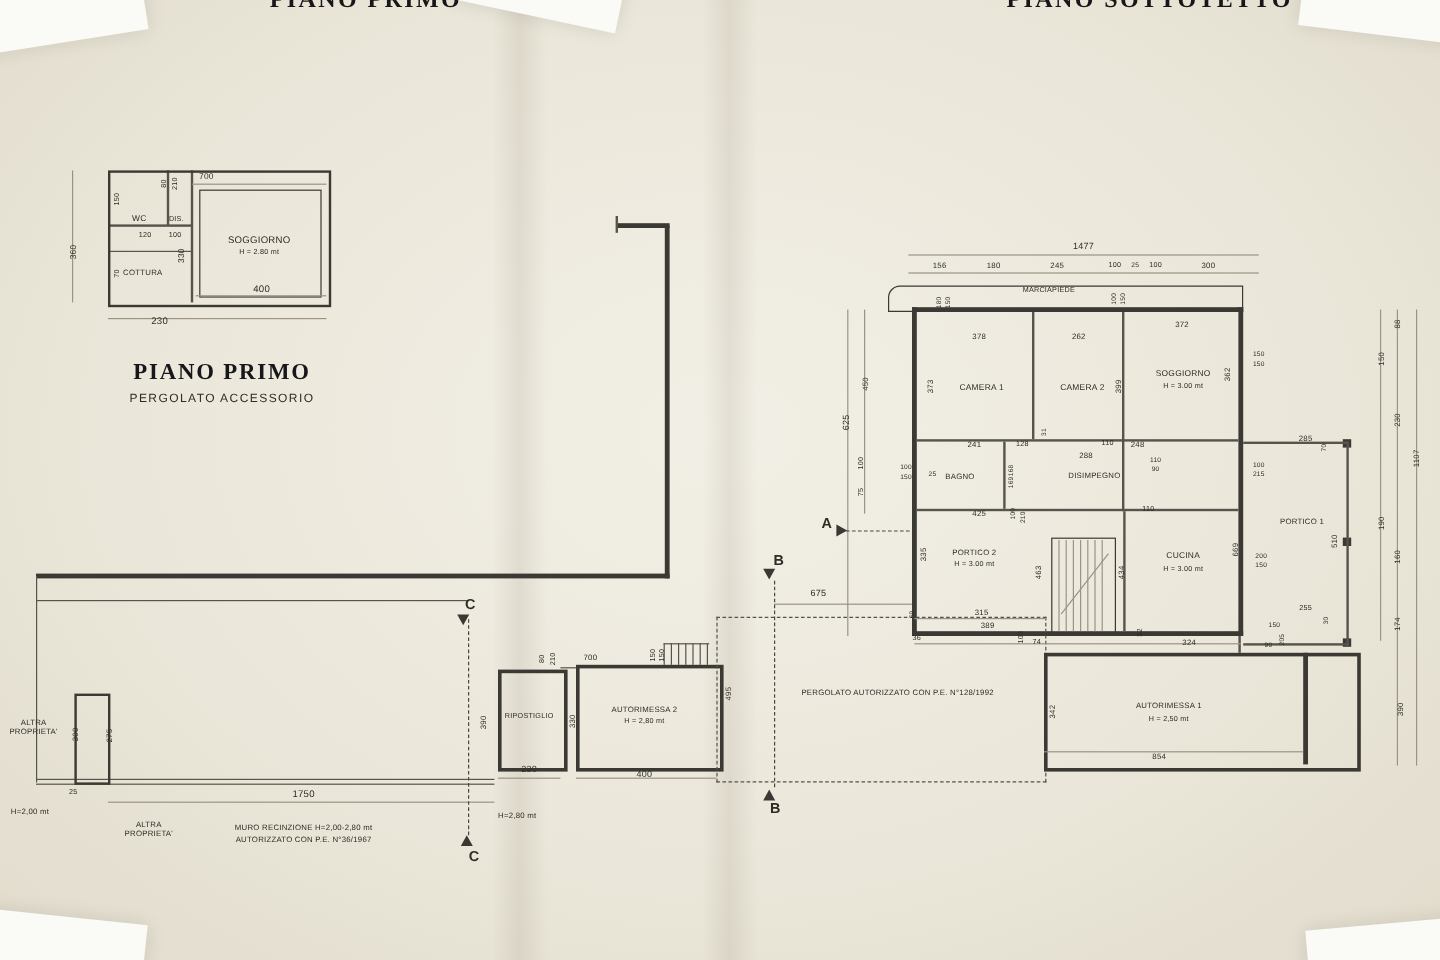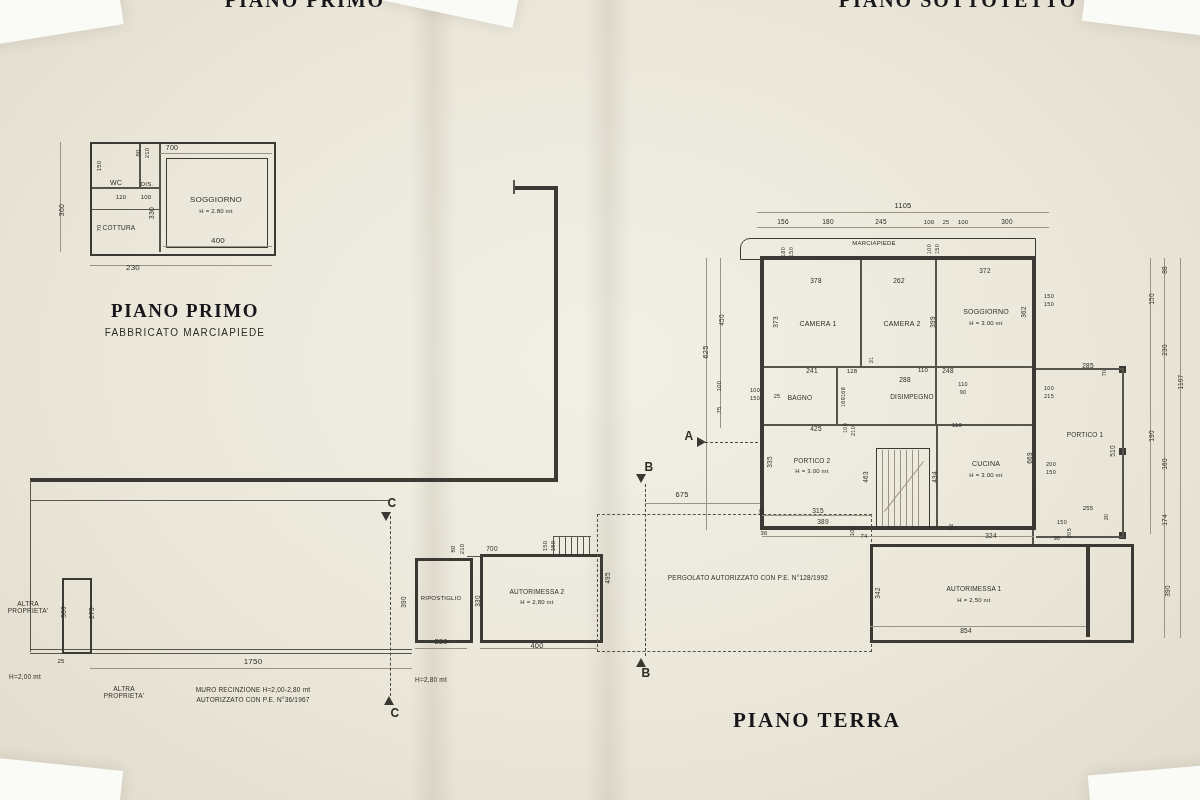--- a/index.html
+++ b/index.html
@@ -187,21 +187,21 @@
       <span class="dim" style="left: 966px; top: 631px; font-size: 6.5px; transform: translate(-50%, -50%);">854</span>
       <span class="dim" style="left: 878px; top: 593px; font-size: 6.5px; transform: translate(-50%, -50%) rotate(-90deg);">342</span>
       <span class="dim" style="left: 974px; top: 589px; font-size: 6.5px; transform: translate(-50%, -50%);">AUTORIMESSA 1</span>
       <span class="dim" style="left: 974px; top: 600px; font-size: 6px; transform: translate(-50%, -50%);">H = 2,50 mt</span>
       <span class="dim" style="left: 1062px; top: 522px; font-size: 5.5px; transform: translate(-50%, -50%);">150</span>
       <span class="dim" style="left: 1069px; top: 533px; font-size: 5.5px; transform: translate(-50%, -50%) rotate(-90deg);">205</span>
       <span class="dim" style="left: 1057px; top: 538px; font-size: 5.5px; transform: translate(-50%, -50%);">90</span>
       <span class="dim" style="left: 1088px; top: 508px; font-size: 6px; transform: translate(-50%, -50%);">255</span>
       <span class="dim" style="left: 1106px; top: 517px; font-size: 5.5px; transform: translate(-50%, -50%) rotate(-90deg);">30</span>
       <span class="dim" style="left: 761px; top: 512px; font-size: 5.5px; transform: translate(-50%, -50%) rotate(-90deg);">69</span>
-      <span class="dim" style="left: 903px; top: 206px; font-size: 7.5px; transform: translate(-50%, -50%);">1105</span>
+      <span class="dim" style="left: 903px; top: 206px; font-size: 7.5px; transform: translate(-50%, -50%);">1477</span>
       <span class="dim" style="left: 783px; top: 222px; font-size: 6.5px; transform: translate(-50%, -50%);">156</span>
       <span class="dim" style="left: 828px; top: 222px; font-size: 6.5px; transform: translate(-50%, -50%);">180</span>
       <span class="dim" style="left: 881px; top: 222px; font-size: 6.5px; transform: translate(-50%, -50%);">245</span>
       <span class="dim" style="left: 929px; top: 222px; font-size: 6px; transform: translate(-50%, -50%);">100</span>
       <span class="dim" style="left: 946px; top: 222px; font-size: 5.5px; transform: translate(-50%, -50%);">25</span>
       <span class="dim" style="left: 963px; top: 222px; font-size: 6px; transform: translate(-50%, -50%);">100</span>
       <span class="dim" style="left: 1007px; top: 222px; font-size: 6.5px; transform: translate(-50%, -50%);">300</span>
       <span class="dim" style="left: 874px; top: 243px; font-size: 6px; transform: translate(-50%, -50%);">MARCIAPIEDE</span>
       <span class="dim" style="left: 783px; top: 252px; font-size: 5.5px; transform: translate(-50%, -50%) rotate(-90deg);">180</span>
       <span class="dim" style="left: 791px; top: 252px; font-size: 5.5px; transform: translate(-50%, -50%) rotate(-90deg);">150</span>
@@ -265,22 +265,21 @@
       <span class="dim" style="left: 1181px; top: 382px; font-size: 6.5px; transform: translate(-50%, -50%) rotate(-90deg);">1107</span>
       <span class="dim" style="left: 1152px; top: 436px; font-size: 6.5px; transform: translate(-50%, -50%) rotate(-90deg);">190</span>
       <span class="dim" style="left: 1165px; top: 464px; font-size: 6.5px; transform: translate(-50%, -50%) rotate(-90deg);">160</span>
       <span class="dim" style="left: 1165px; top: 520px; font-size: 6.5px; transform: translate(-50%, -50%) rotate(-90deg);">174</span>
       <span class="dim" style="left: 1168px; top: 591px; font-size: 6.5px; transform: translate(-50%, -50%) rotate(-90deg);">390</span>
     </div>
 
   <div class="big" style="left:305px;top:-11px;font-size:20px;letter-spacing:2px">PIANO PRIMO</div>
   <div class="big" style="left:958px;top:-11px;font-size:20px;letter-spacing:2px">PIANO SOTTOTETTO</div>
   <div class="big" style="left:185px;top:300px;font-size:19px;letter-spacing:1.5px">PIANO PRIMO</div>
-  <div class="sub" style="left:185px;top:327px;font-size:10px;letter-spacing:1.2px">FABBRICATO MARCIAPIEDE</div>
-  <div class="big" style="left:817px;top:708px;font-size:21px;letter-spacing:2px">PIANO TERRA</div>
+  <div class="sub" style="left:185px;top:327px;font-size:10px;letter-spacing:1.2px">PERGOLATO ACCESSORIO</div>
 
   <div class="corner" style="left:-40px;top:-25px;width:160px;height:62px;transform:rotate(-9deg)"></div>
   <div class="corner" style="left:1085px;top:-32px;width:180px;height:64px;transform:rotate(7deg)"></div>
   <div class="corner" style="left:380px;top:-44px;width:140px;height:58px;transform:rotate(12deg)"></div>
   <div class="corner" style="left:-50px;top:762px;width:170px;height:68px;transform:rotate(6deg)"></div>
   <div class="corner" style="left:1090px;top:768px;width:170px;height:60px;transform:rotate(-5deg)"></div>
 
 </div>
 
 </body></html>

